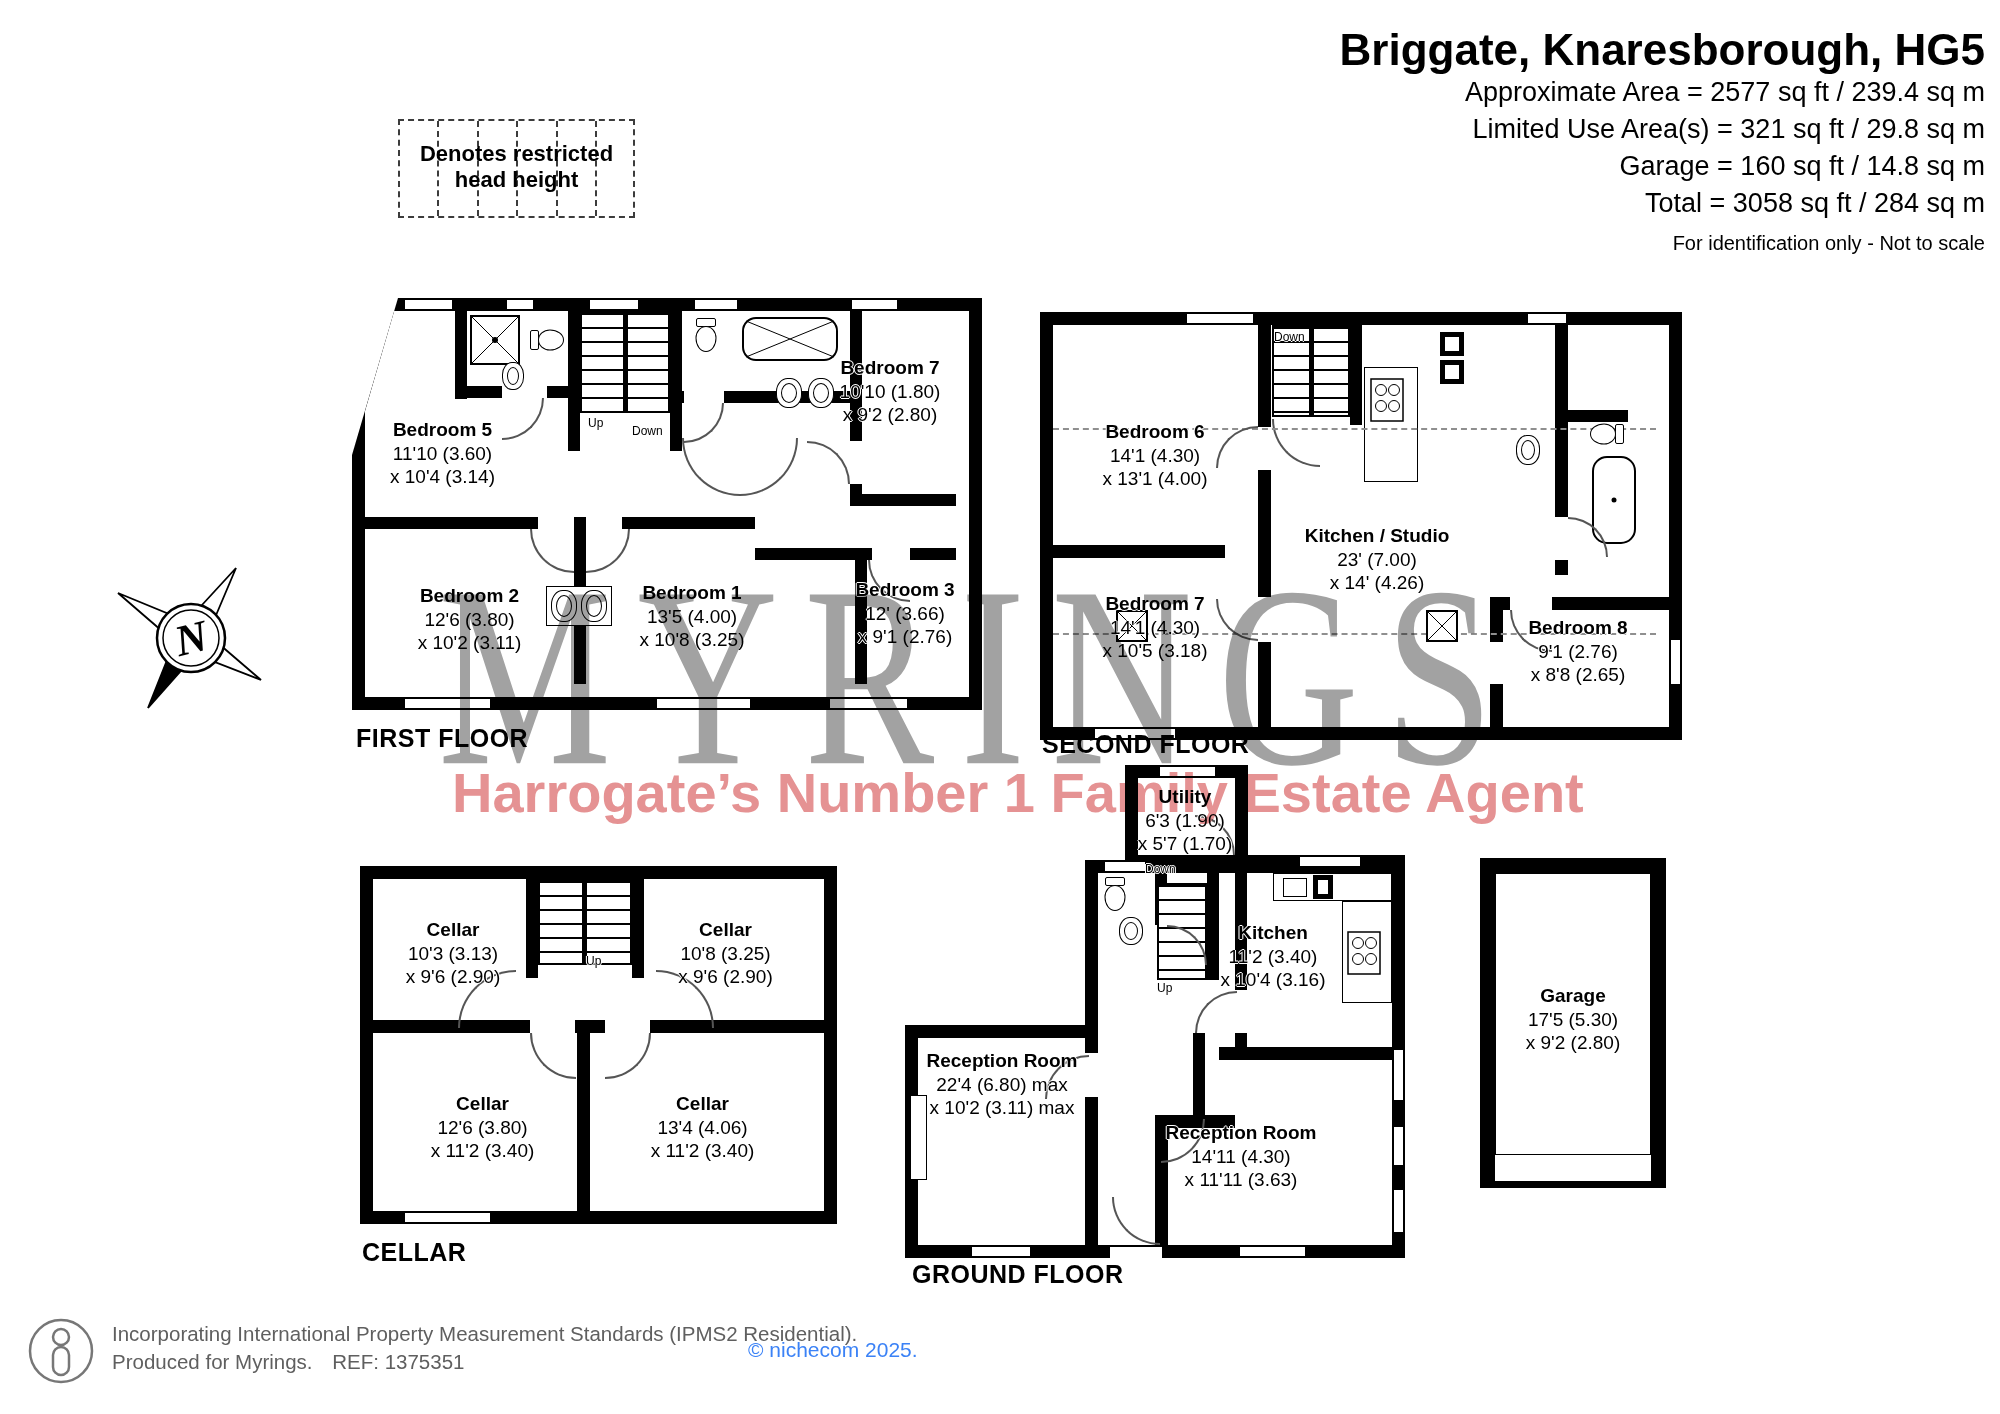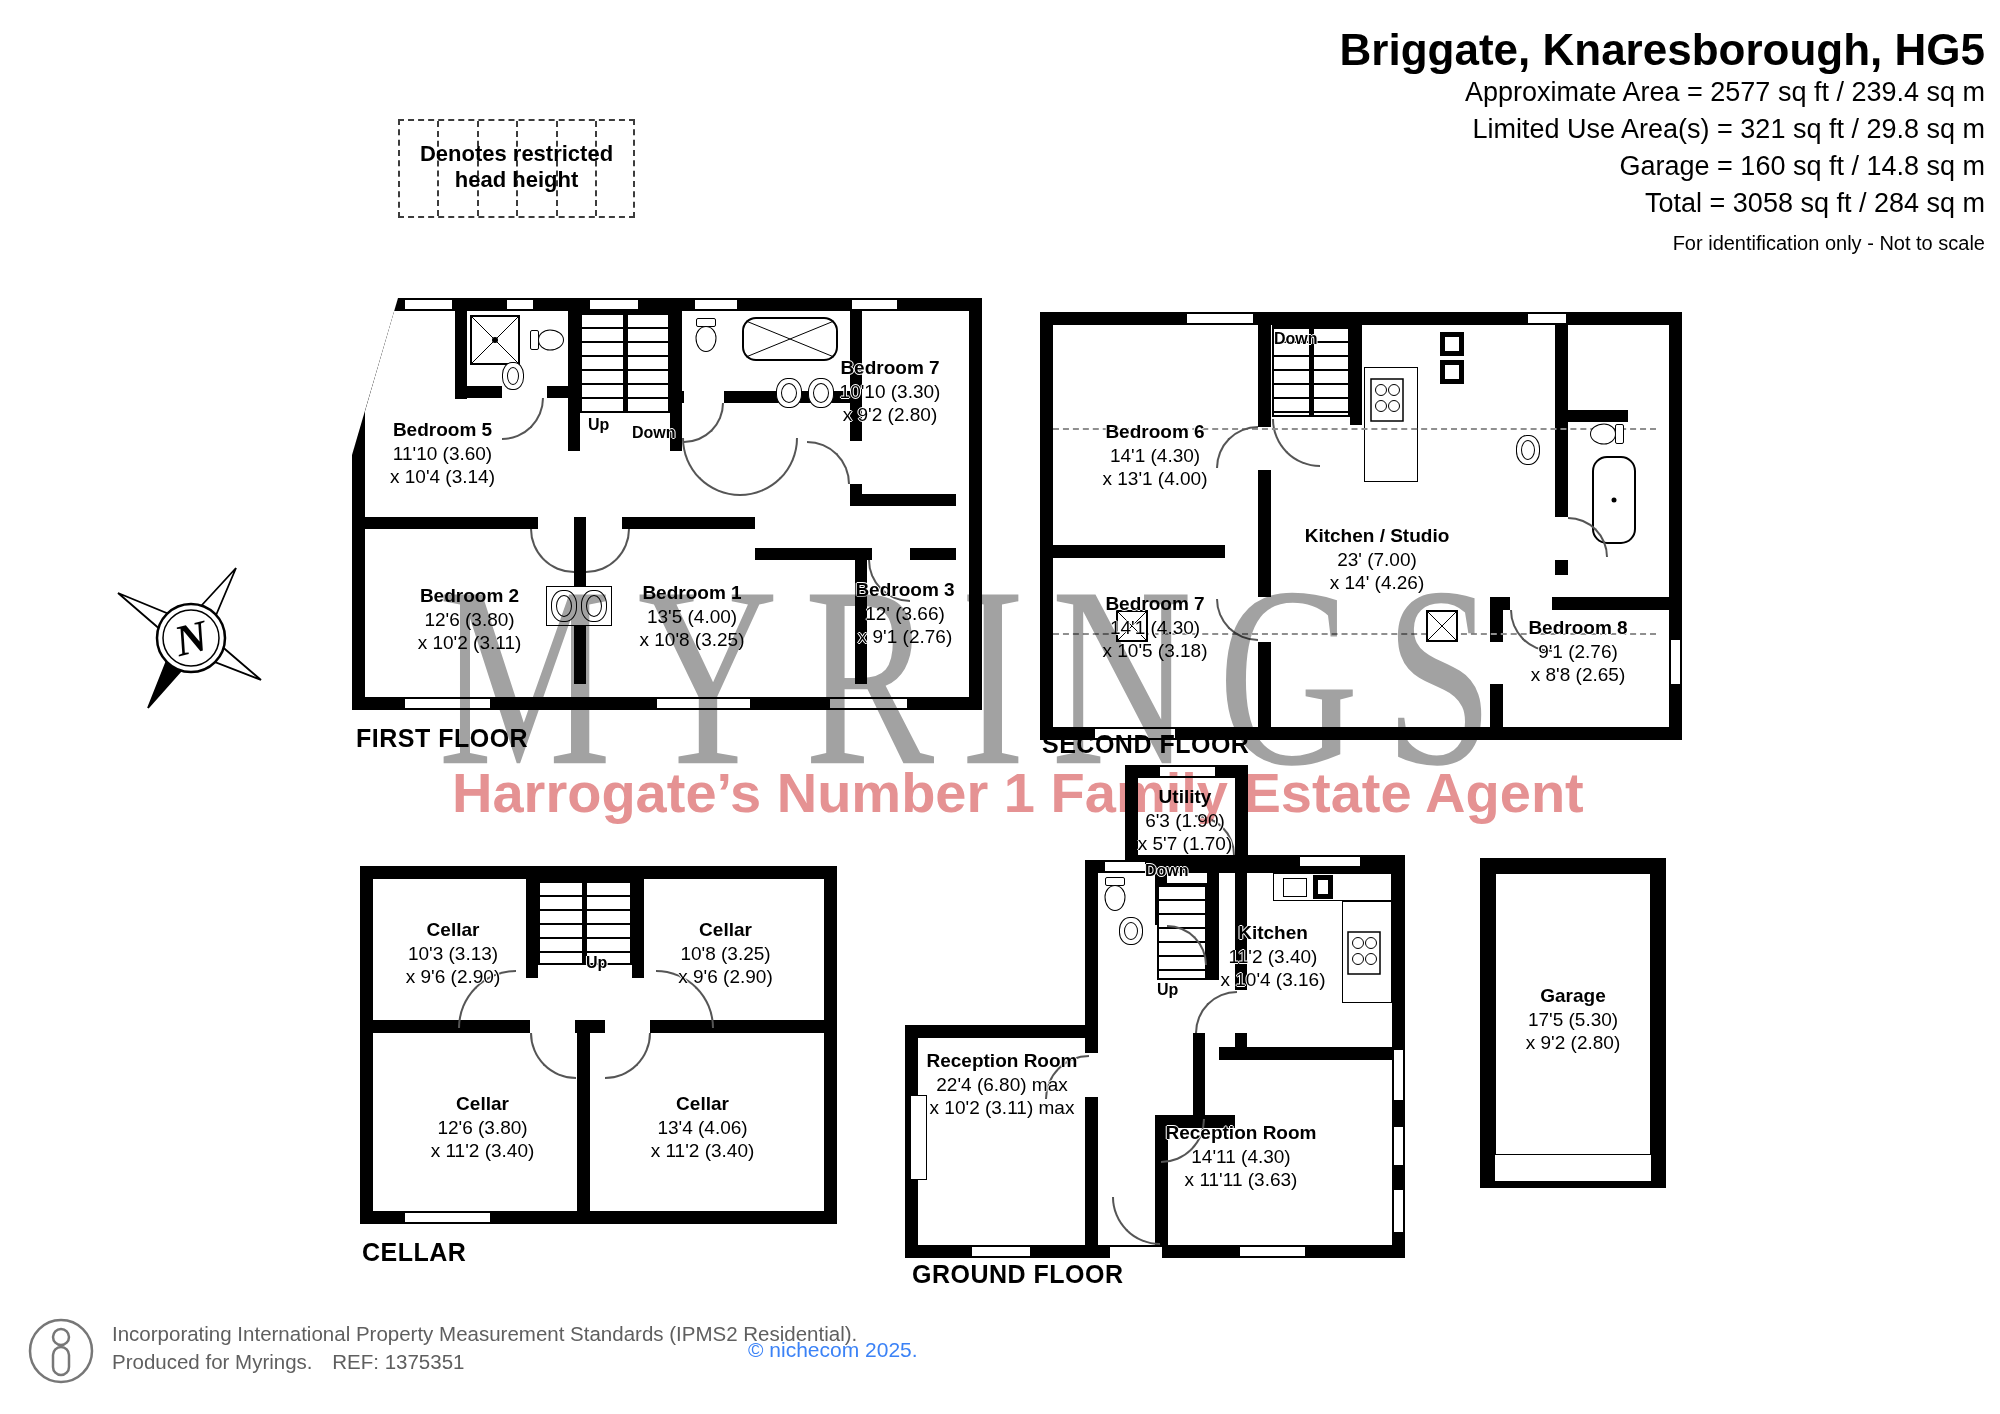--- a/index.html
+++ b/index.html
@@ -11,21 +11,21 @@
   .wall{position:absolute;background:#000}
   .win-h{position:absolute;background:#fff;border-top:2px solid #000;border-bottom:2px solid #000;box-sizing:border-box}
   .win-v{position:absolute;background:#fff;border-left:2px solid #000;border-right:2px solid #000;box-sizing:border-box}
   .stairs{position:absolute;background:repeating-linear-gradient(180deg,#000 0 2px,#fff 2px 14px);border:2px solid #000;box-sizing:border-box}
   .sdiv{position:absolute;background:#000}
   .lbl{position:absolute;text-align:center;font-size:19px;line-height:1.24;white-space:nowrap;
        text-shadow:-1px 0 #fff,1px 0 #fff,0 -1px #fff,0 1px #fff}
   .lbl b{display:block;font-weight:bold}
   .lbl span{display:block}
   .cap{position:absolute;font-weight:bold;font-size:25px;letter-spacing:.5px}
-  .sl{position:absolute;font-weight:bold;font-size:16px;text-shadow:-1px 0 #fff,1px 0 #fff,0 -1px #fff,0 1px #fff}
+  .sl{position:absolute;font-weight:normal;font-size:12px;text-shadow:-1px 0 #fff,1px 0 #fff,0 -1px #fff,0 1px #fff}
   .arc{position:absolute;box-sizing:border-box}
   .arc.tl{border-top:2px solid #555;border-left:2px solid #555;border-radius:100% 0 0 0}
   .arc.tr{border-top:2px solid #555;border-right:2px solid #555;border-radius:0 100% 0 0}
   .arc.bl{border-bottom:2px solid #555;border-left:2px solid #555;border-radius:0 0 0 100%}
   .arc.br{border-bottom:2px solid #555;border-right:2px solid #555;border-radius:0 0 100% 0}
   .toilet{position:absolute;width:24px;height:36px}
   .toilet .tank{position:absolute;left:50%;transform:translateX(-50%);top:0;width:20px;height:9px;border:1.5px solid #000;border-radius:2px;background:#fff;box-sizing:border-box}
   .toilet .bowl{position:absolute;left:50%;transform:translateX(-50%);top:8px;width:21px;height:26px;border:1.5px solid #000;border-radius:50%/46% 46% 54% 54%;background:#fff;box-sizing:border-box}
   .sink{position:absolute;border:1.5px solid #000;background:#fff;box-sizing:border-box;border-radius:45%}
   .sink::after{content:"";position:absolute;inset:4px;border:1px solid #000;border-radius:50%}
@@ -156,21 +156,21 @@
   <div class="sink" style="left:199px;top:292px;width:26px;height:32px"></div>
   <div class="sink" style="left:229px;top:292px;width:26px;height:32px"></div>
 
   <div class="lbl" style="left:8px;top:120px;width:165px">
     <b>Bedroom 5</b>
       <span>11'10 (3.60)</span>
       <span>x 10'4 (3.14)</span>
   </div>
   <div class="lbl" style="left:473px;top:58px;width:130px">
     <b>Bedroom 7</b>
-      <span>10'10 (3.30)</span>
+      <span>10'10 (1.80)</span>
       <span>x 9'2 (2.80)</span>
   </div>
   <div class="lbl" style="left:30px;top:286px;width:175px">
     <b>Bedroom 2</b>
       <span>12'6 (3.80)</span>
       <span>x 10'2 (3.11)</span>
   </div>
   <div class="lbl" style="left:255px;top:283px;width:170px">
     <b>Bedroom 1</b>
       <span>13'5 (4.00)</span>

